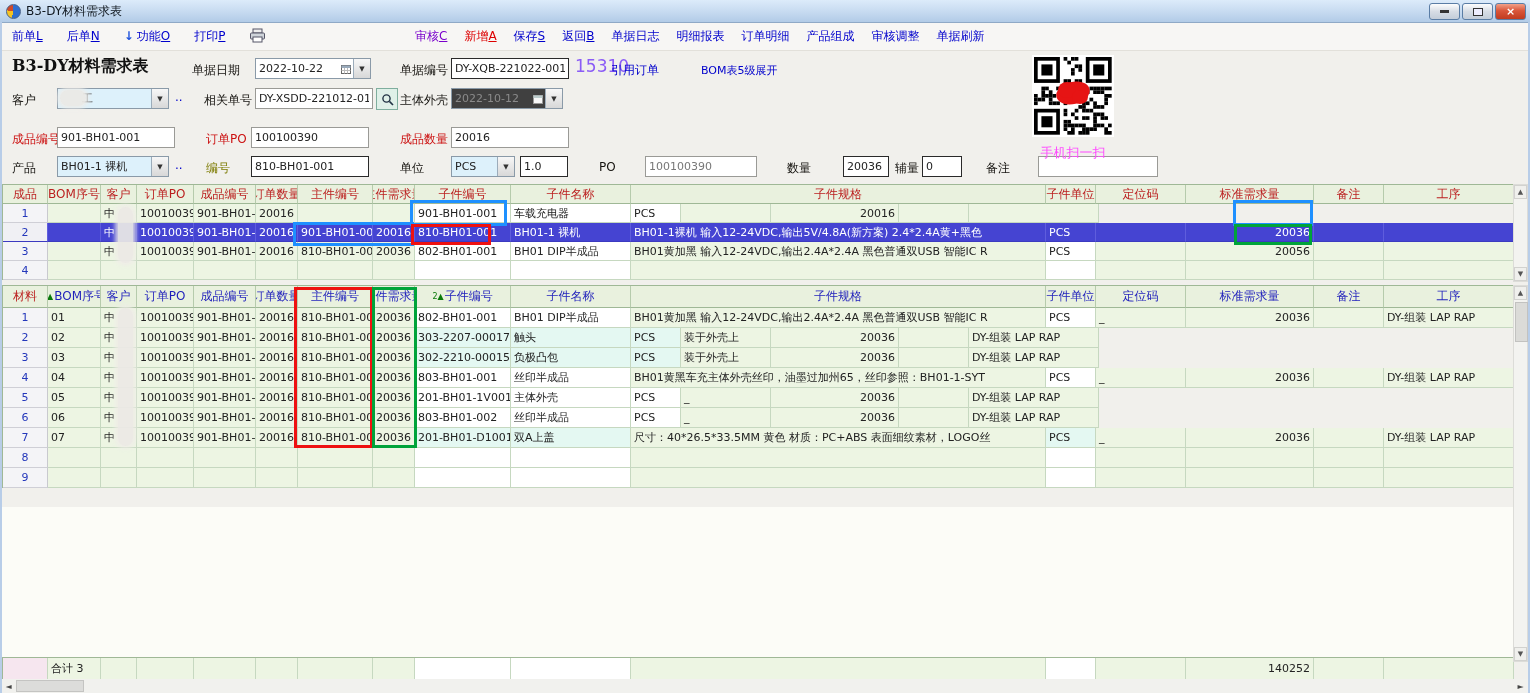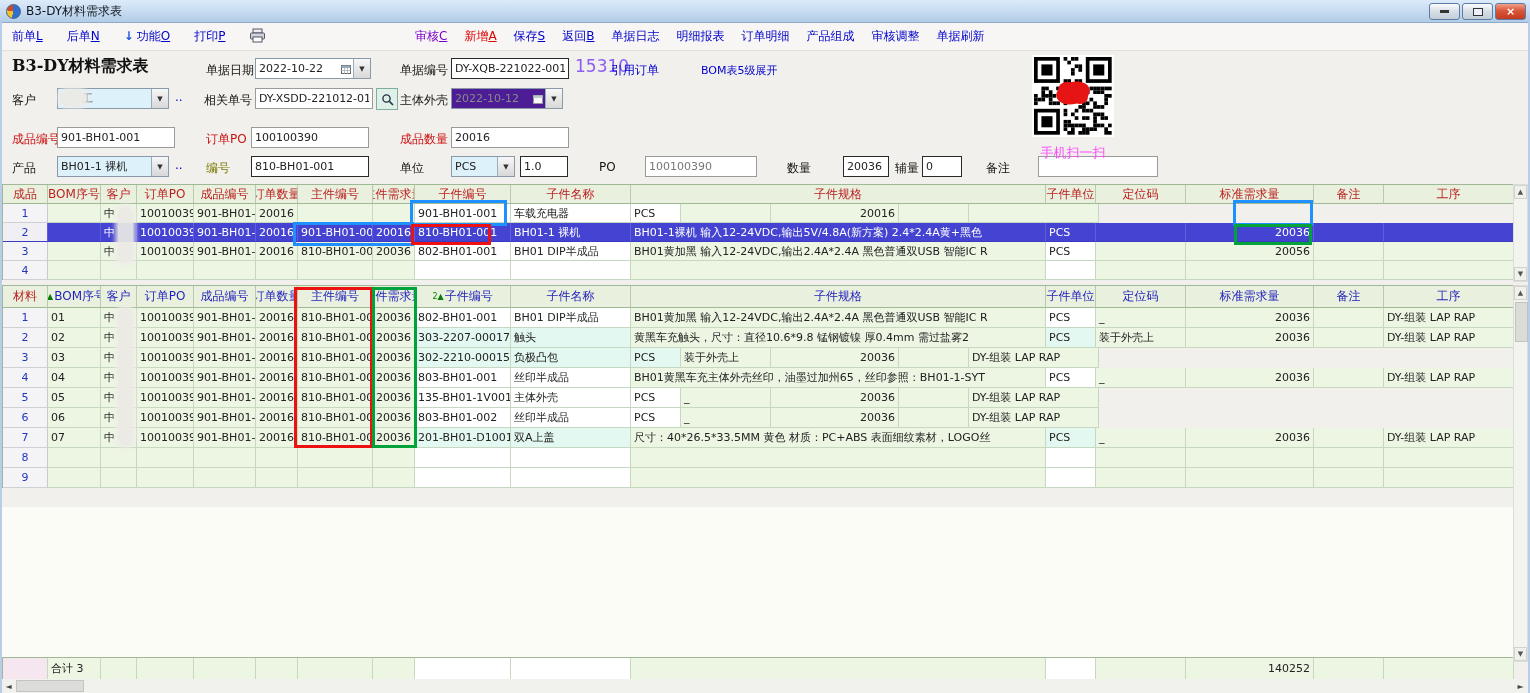--- a/index.html
+++ b/index.html
@@ -40,21 +40,21 @@
     font:11px "DejaVu Sans","Liberation Sans",sans-serif;padding:0 3px;box-sizing:border-box;color:#222;}
   .inp.dark{border-color:#2a2a2a;}
   .inp.gray{color:#777;}
   .combo{position:absolute;height:21px;background:#fff;border:1px solid #8a9aa8;box-sizing:border-box;
     display:flex;align-items:center;}
   .combo .val{flex:1;padding:0 3px;font-size:11px;color:#222;white-space:nowrap;overflow:hidden;}
   .combo .dd{width:16px;height:100%;background:linear-gradient(#f7f7f7,#d8d8d8);
     border-left:1px solid #9cacba;display:flex;align-items:center;justify-content:center;
     font-size:7px;color:#333;}
   .combo.blue{background:#ddf1fb;}
-  .combo.dis{background:#4c1d95;}
+  .combo.dis{background:#404040;}
   .combo.dis .val{color:#8a8a8a;}
   #page-title{position:absolute;left:12px;top:6px;font-size:16px;font-weight:bold;color:#111;
     font-family:"DejaVu Serif","Liberation Serif",serif;}
   #doc-id{position:absolute;left:575px;top:6px;font-size:17px;color:#8b5cf6;}
   .mini-icon-btn{position:absolute;width:20px;height:20px;border:1px solid #7fae9e;background:#dff0e8;
     display:flex;align-items:center;justify-content:center;}
 
   
   #qr-wrap{position:absolute;left:1032px;top:55px;width:82px;}
   #qr-caption{margin-top:3px;text-align:center;font-size:13px;color:#ff4dff;white-space:nowrap;}
@@ -147,21 +147,21 @@
         <span class="titem"><span>订单明细</span></span>
         <span class="titem"><span>产品组成</span></span>
         <span class="titem"><span>审核调整</span></span>
         <span class="titem"><span>单据刷新</span></span>
       </div>
   </div>
 
   <div id="form">
     <div id="page-title">B3-DY材料需求表</div>
 
-    <span class="lb" style="left:206px;top:12px">单据日期</span>
+    <span class="lb" style="left:192px;top:12px">单据日期</span>
     <div class="combo" style="left:255px;top:8px;width:116px">
       <span class="val">2022-10-22</span>
       <span style="width:14px;text-align:center"><svg width="10" height="10">
             <rect x="0.5" y="1.5" width="9" height="8" fill="#fff" stroke="#666"></rect>
             <rect x="0.5" y="1.5" width="9" height="2.5" fill="#9ab"></rect>
             <line x1="3.5" y1="4" x2="3.5" y2="9.5" stroke="#bbb"></line>
             <line x1="6.5" y1="4" x2="6.5" y2="9.5" stroke="#bbb"></line>
             <line x1="0.5" y1="6.5" x2="9.5" y2="6.5" stroke="#bbb"></line>
           </svg></span>
       <span class="dd">▼</span>
@@ -689,23 +689,20 @@
         </div>
         <div class="tc" style="width: 42px;">
           <span>20036</span>
         </div>
         <div class="tc wht cyan" style="width: 96px;">
           <span>303-2207-00017</span>
         </div>
         <div class="tc wht cyan" style="width: 120px;">
           <span>触头</span>
         </div>
-        <div class="tc" style="width: 415px;">
-          <span>黄黑车充触头，尺寸：直径10.6*9.8 锰钢镀镍 厚0.4mm 需过盐雾2</span>
-        </div>
         <div class="tc wht cyan" style="width: 50px;">
           <span>PCS</span>
         </div>
         <div class="tc" style="width: 90px;">
           <span>装于外壳上</span>
         </div>
         <div class="tc numr" style="width: 128px;">
           <span>20036</span>
         </div>
         <div class="tc" style="width: 70px;"></div>
@@ -825,21 +822,21 @@
         <div class="tc" style="width: 42px;">
           <span>20016</span>
         </div>
         <div class="tc" style="width: 75px;">
           <span>810-BH01-001</span>
         </div>
         <div class="tc" style="width: 42px;">
           <span>20036</span>
         </div>
         <div class="tc wht" style="width: 96px;">
-          <span>135-BH01-1V001</span>
+          <span>201-BH01-1V001</span>
         </div>
         <div class="tc wht" style="width: 120px;">
           <span>主体外壳</span>
         </div>
         <div class="tc wht" style="width: 50px;">
           <span>PCS</span>
         </div>
         <div class="tc" style="width: 90px;">
           <span>_</span>
         </div>

